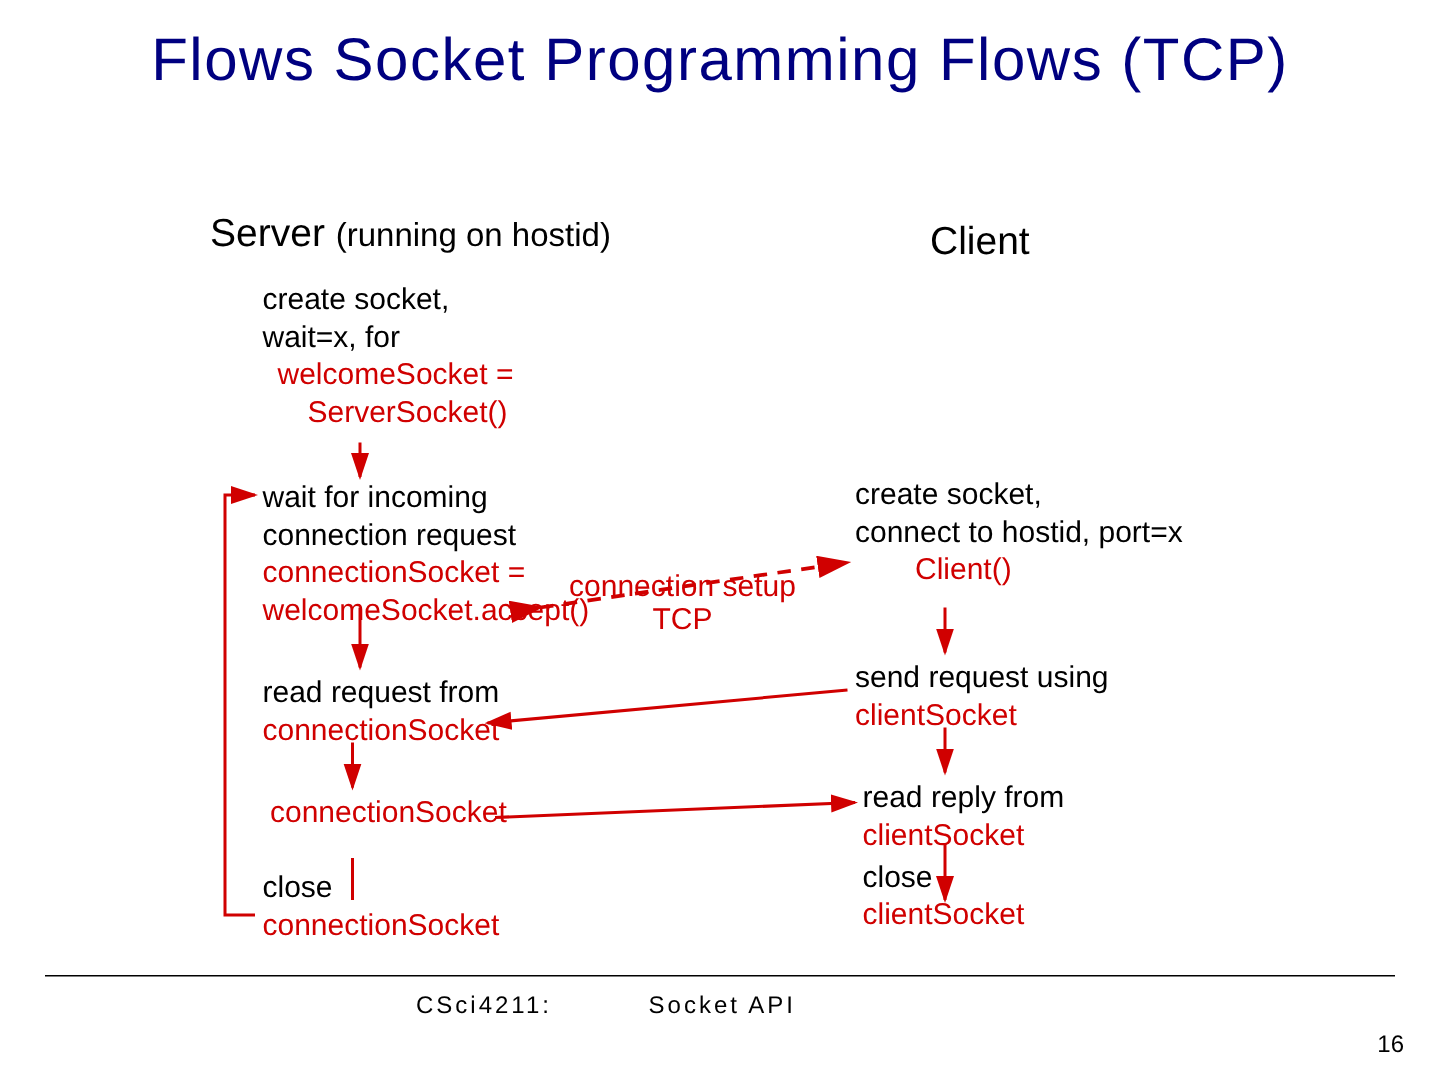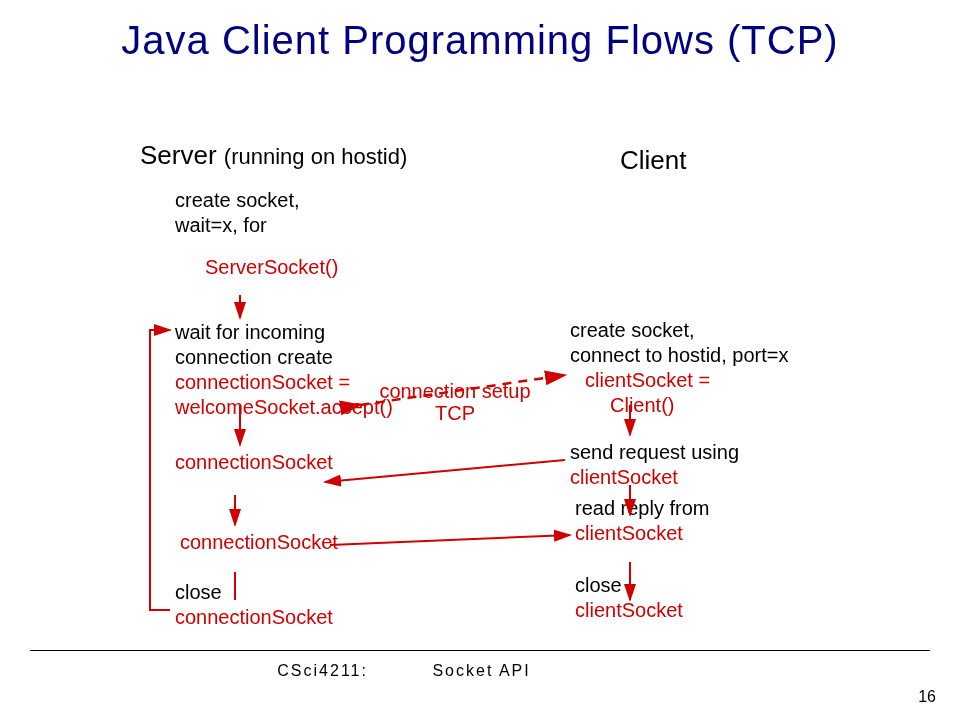--- a/index.html
+++ b/index.html
@@ -14,67 +14,68 @@
   .footer-line { position: absolute; left: 30px; right: 30px; top: 650px; border-top: 1px solid #000; }
   .footer { position: absolute; top: 662px; width: 808px; text-align: center; font-size: 16px; font-family: Arial, sans-serif; color: #000; letter-spacing: 2px; }
   .pagenum { position: absolute; right: 24px; top: 688px; font-size: 16px; font-family: Arial, sans-serif; }
   svg.overlay { position: absolute; top: 0; left: 0; width: 960px; height: 720px; pointer-events: none; }
 </style>
 </head>
 <body>
 
 <div class="slide">
 
-  <div class="title">Java Client Programming Flows (TCP)</div>
+  <div class="title">Flows Socket Programming Flows (TCP)</div>
 
   <div class="heading" style="left:140px; top:140px;">
     <span>Server</span>
     <span class="small">(running on hostid)</span>
   </div>
   <div class="heading" style="left:620px; top:145px;">Client</div>
 
   <div class="step" style="left:175px; top:188px;">
     <div>create socket,</div>
     <div>wait=x, for</div>
-    <div class="code" style="margin-left:30px;margin-top:17px;">ServerSocket()</div>
+    <div class="code" style="margin-left:10px;">welcomeSocket =</div>
+    <div class="code" style="margin-left:30px;">ServerSocket()</div>
   </div>
 
   <div class="step" style="left:175px; top:320px;">
     <div>wait for incoming</div>
-    <div>connection create</div>
+    <div>connection request</div>
     <div class="code">connectionSocket =</div>
     <div class="code">welcomeSocket.accept()</div>
   </div>
 
   <div class="step" style="left:175px; top:450px;">
+    <div>read request from</div>
     <div class="code">connectionSocket</div>
   </div>
 
   <div class="step" style="left:180px; top:530px;">
     <div class="code">connectionSocket</div>
   </div>
 
   <div class="step" style="left:175px; top:580px;">
     <div>close</div>
     <div class="code">connectionSocket</div>
   </div>
 
   <div class="step" style="left:570px; top:318px;">
     <div>create socket,</div>
     <div>connect to hostid, port=x</div>
-    <div class="code" style="margin-left:15px;">clientSocket =</div>
     <div class="code" style="margin-left:40px;">Client()</div>
   </div>
 
   <div class="step" style="left:570px; top:440px;">
     <div>send request using</div>
     <div class="code">clientSocket</div>
   </div>
 
-  <div class="step" style="left:575px; top:496px;">
+  <div class="step" style="left:575px; top:520px;">
     <div>read reply from</div>
     <div class="code">clientSocket</div>
   </div>
 
   <div class="step" style="left:575px; top:573px;">
     <div>close</div>
     <div class="code">clientSocket</div>
   </div>
 
   <div class="annot" style="left:370px; top:380px; width:170px;">

